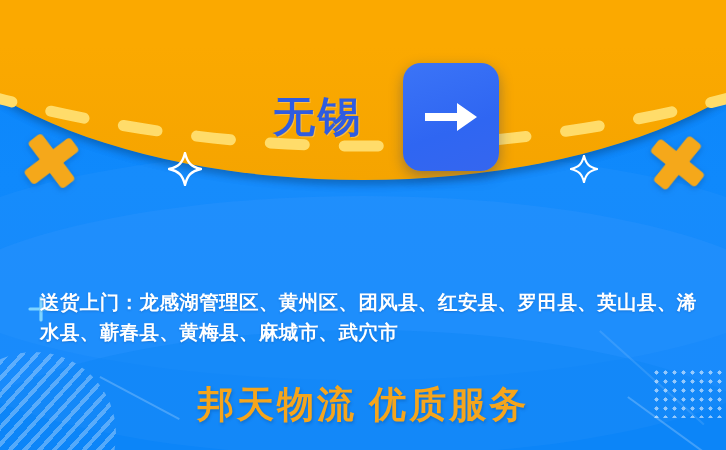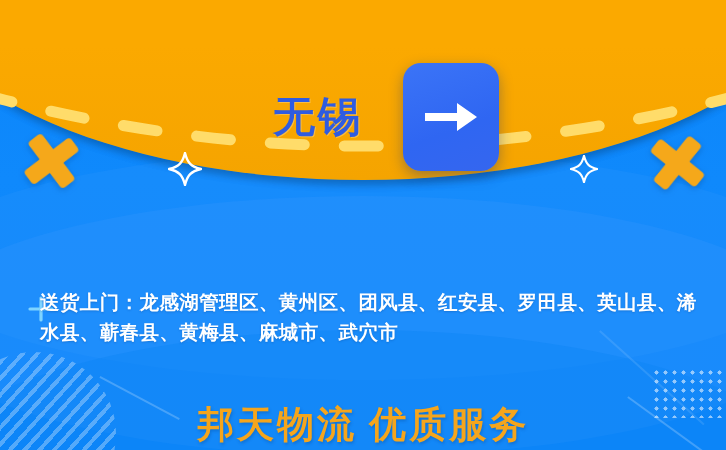--- a/index.html
+++ b/index.html
@@ -208,21 +208,20 @@
     left: 0; right: 0;
     top: 386px;
     z-index: 7;
     text-align: center;
     color: #f5a51c;
     font-size: 37px;
     font-weight: 700;
     letter-spacing: 3px;
     line-height: 1;
     text-shadow: 1px 2px 3px rgba(0,50,120,.25);
-    margin-top: 20px;
   }
 </style>
 </head>
 <body>
 
 <div id="banner">
 
   <div class="blue-base"></div>
   <div class="wave-band wave-1"></div>
   <div class="wave-band wave-2"></div>

